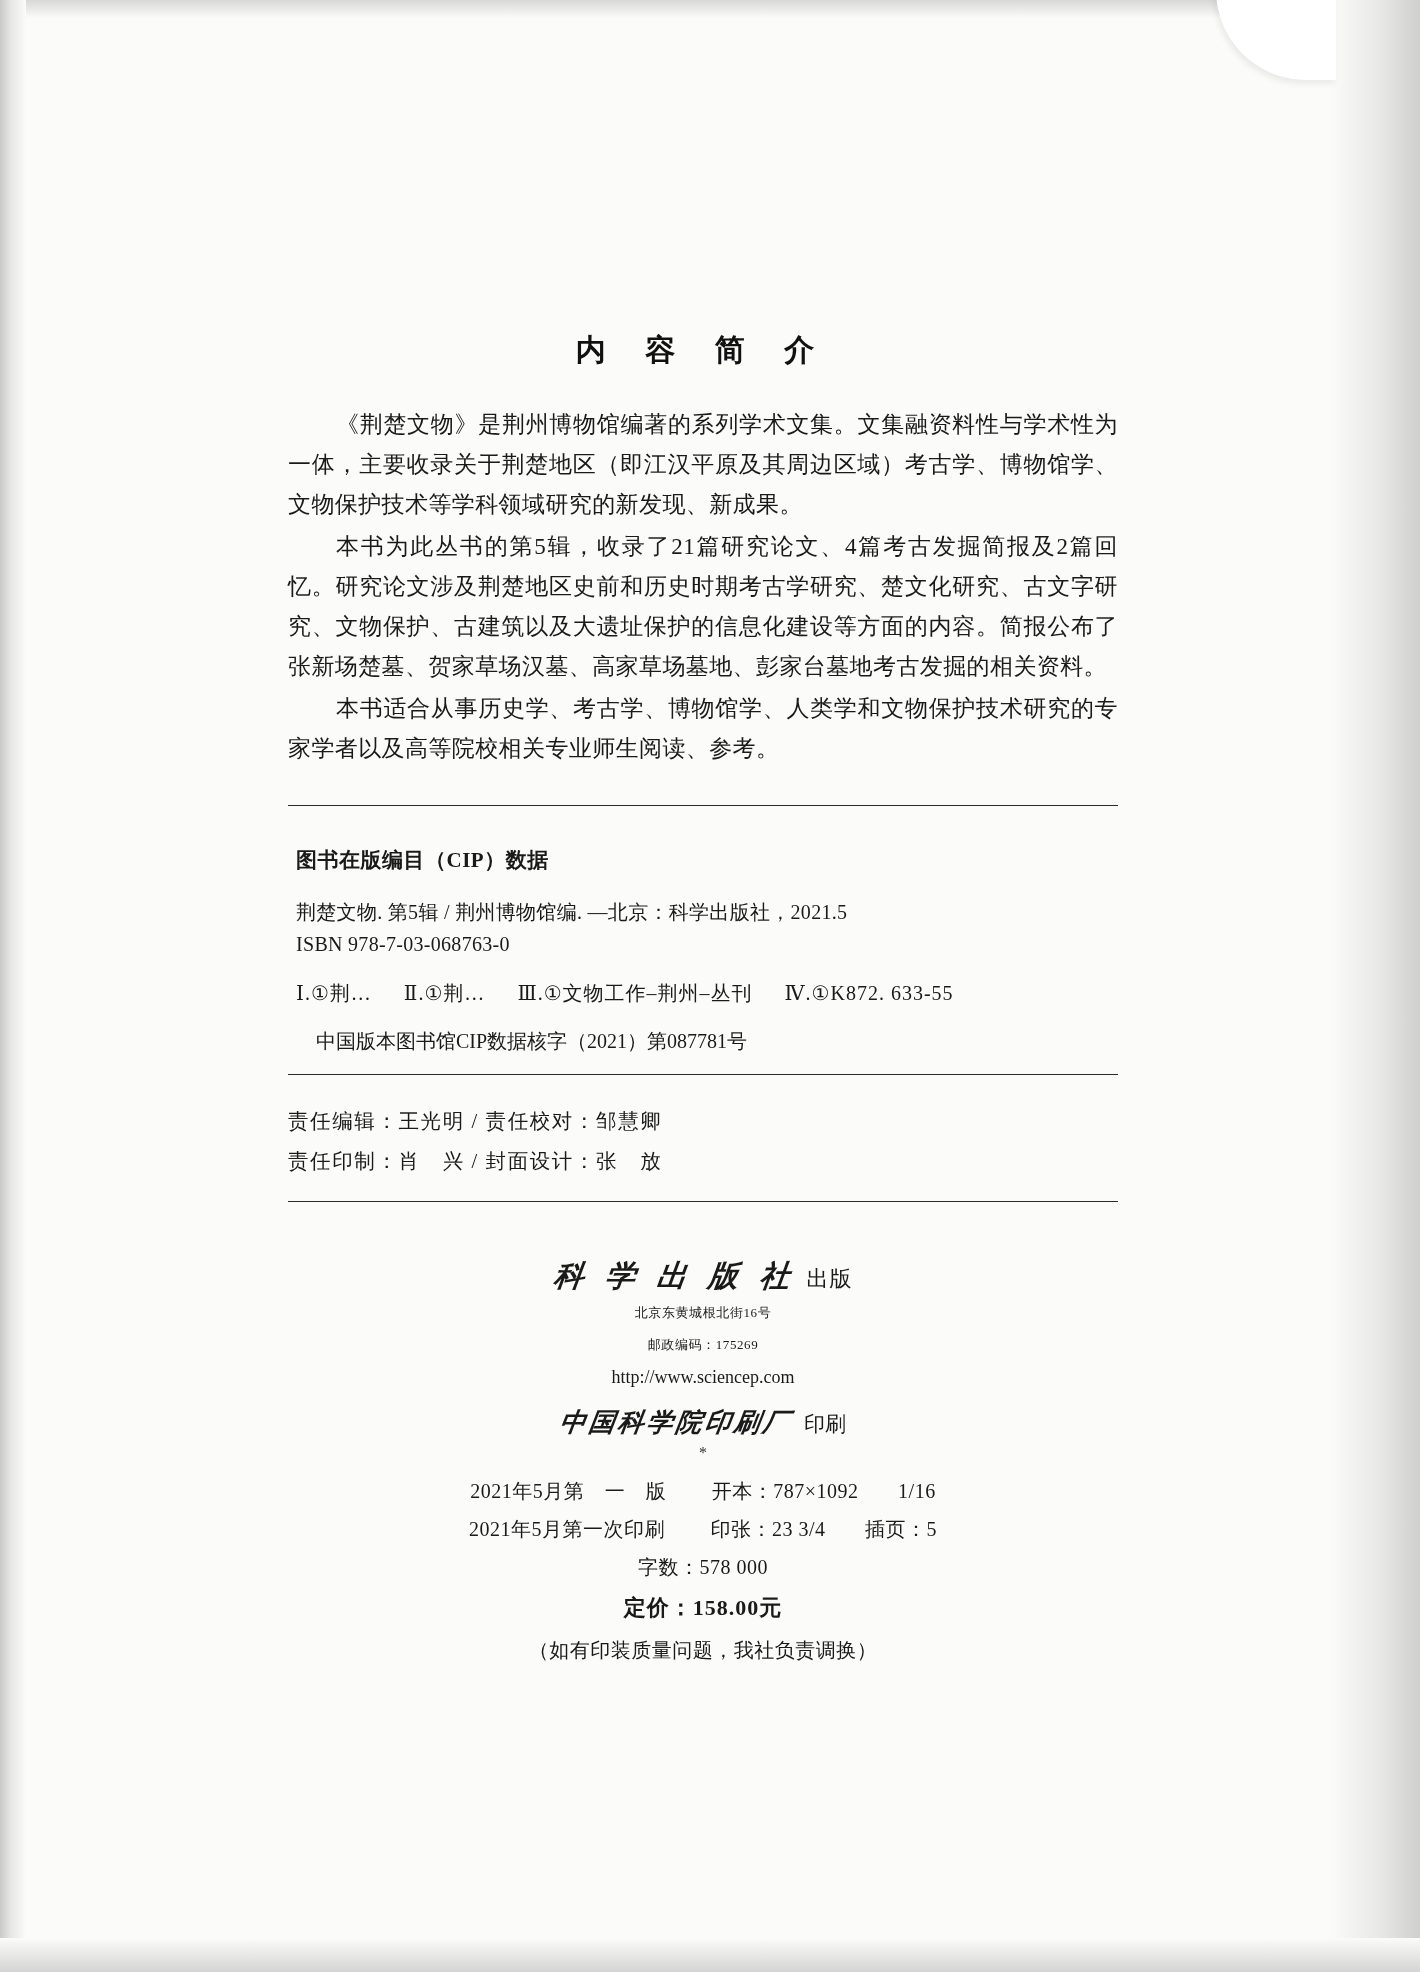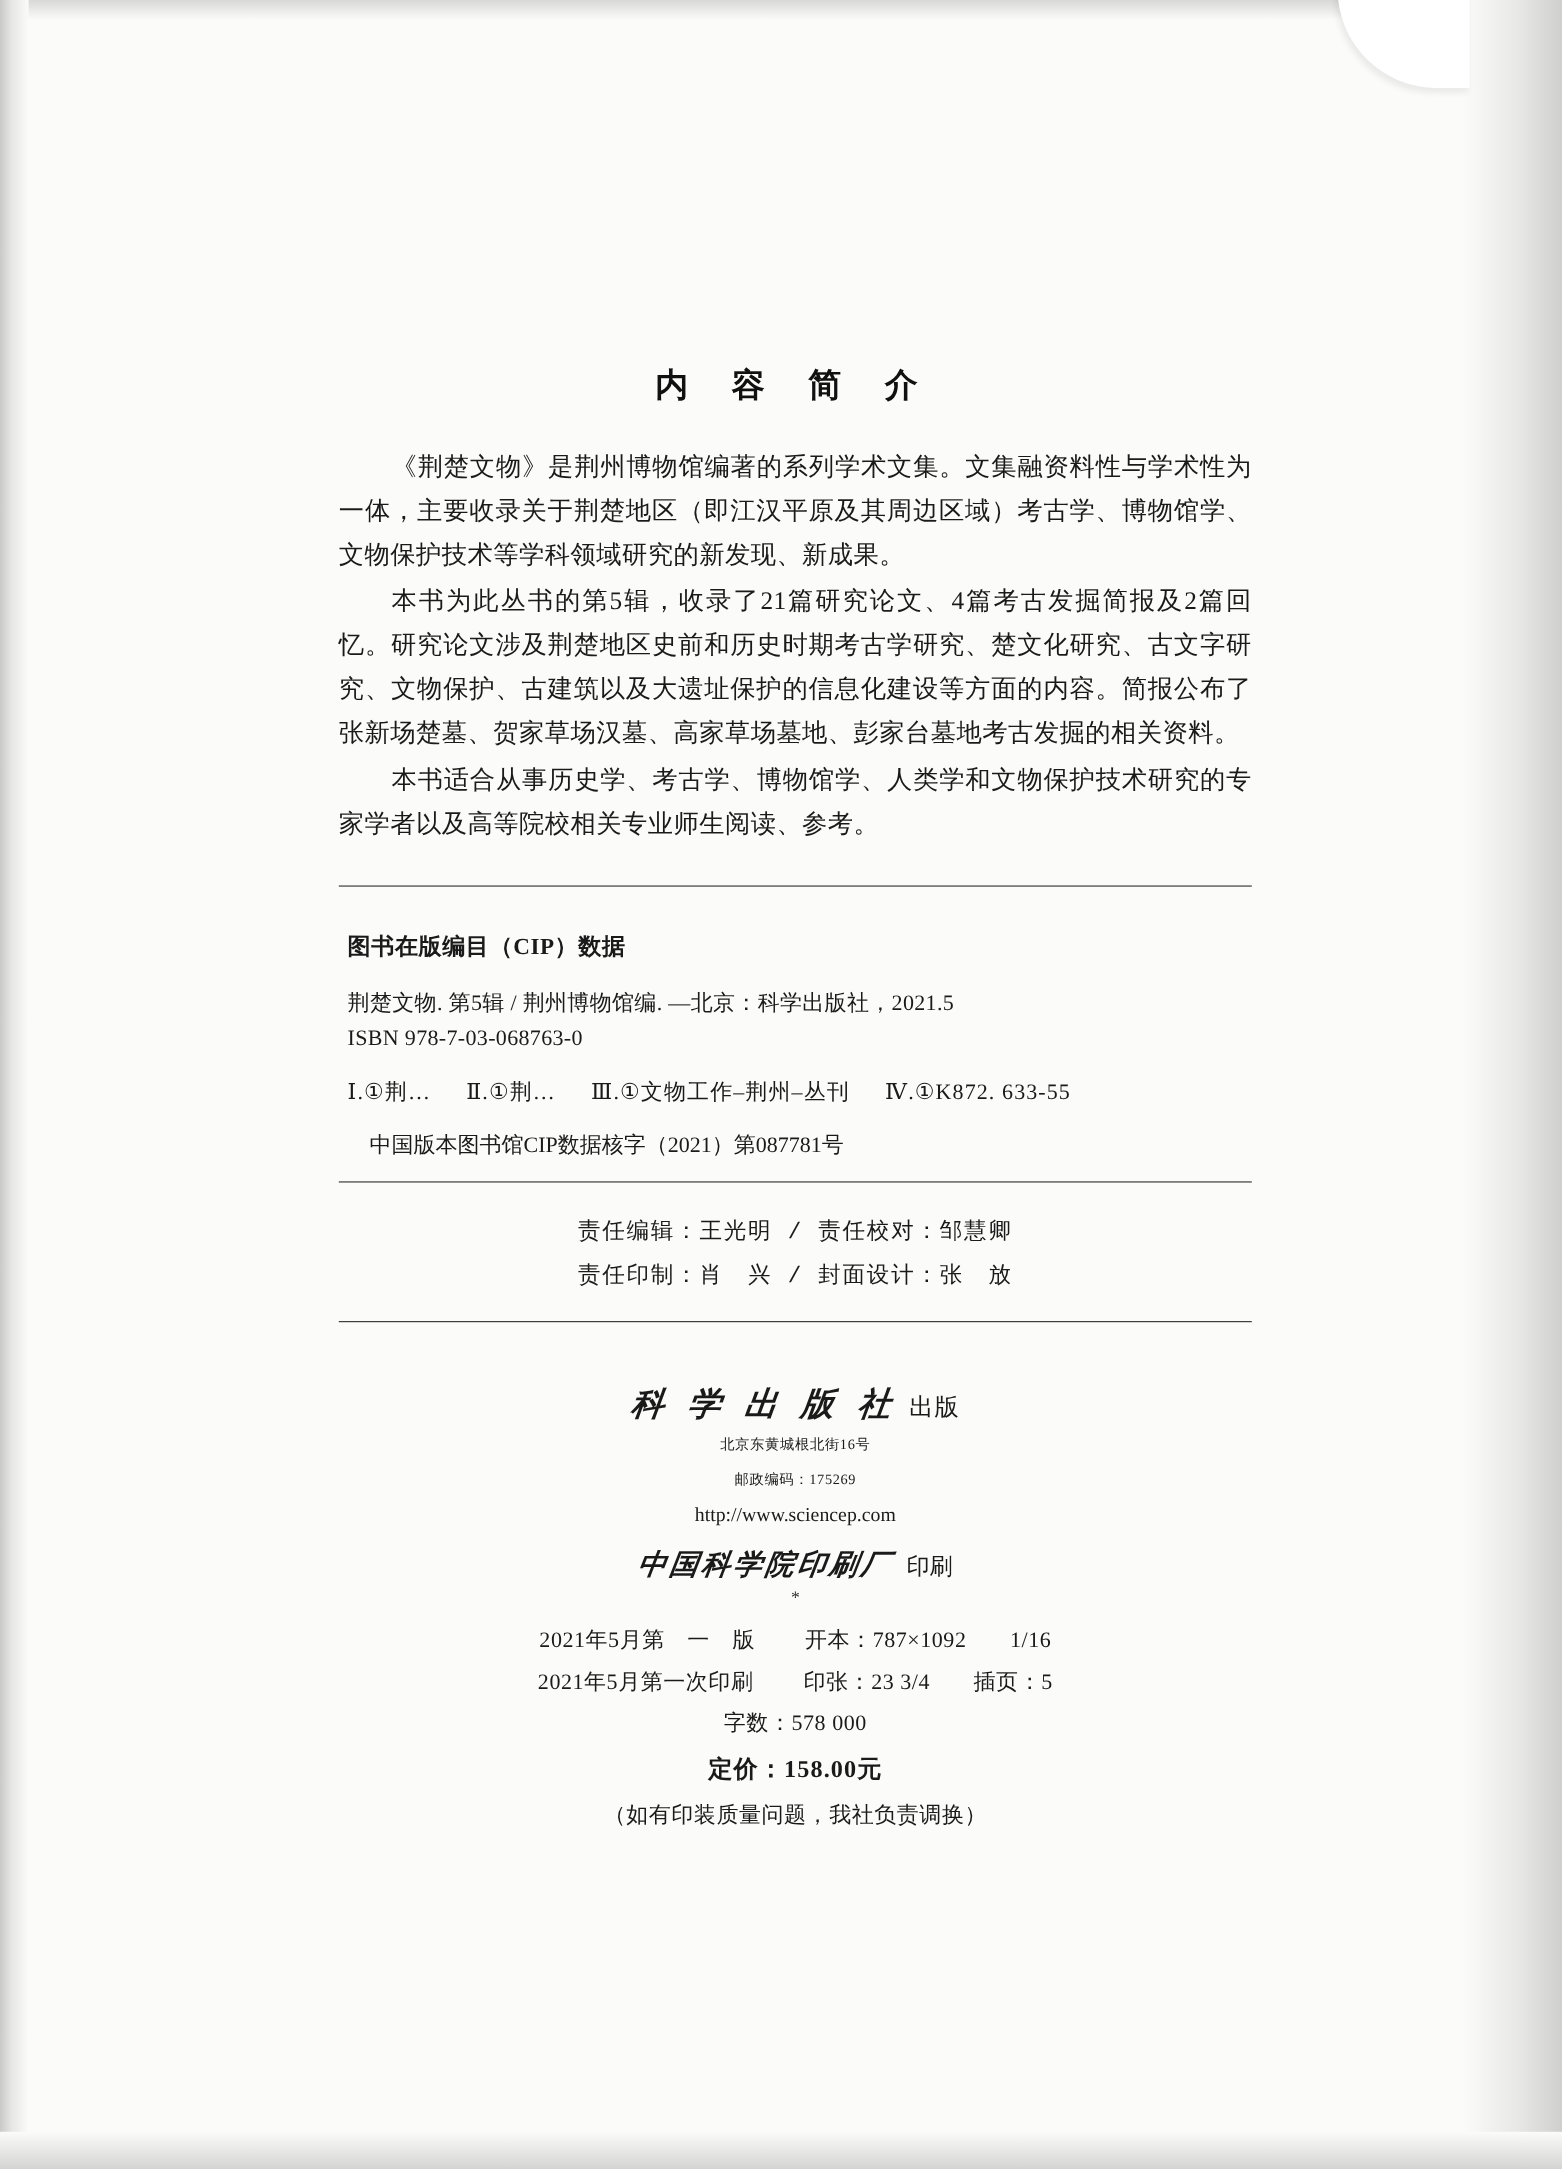--- a/index.html
+++ b/index.html
@@ -52,21 +52,21 @@
     top: -40px;
     width: 120px;
     height: 120px;
     border-radius: 0 0 0 90px;
     background: #ffffff;
     box-shadow: -2px 4px 6px rgba(0,0,0,0.07);
   }
 
   .content {
     position: absolute;
-    left: 308px;
+    left: 288px;
     top: 330px;
     width: 830px;
   }
 
   
   .doc-title {
     text-align: center;
     font-size: 30px;
     font-weight: bold;
     letter-spacing: 16px;
@@ -116,24 +116,22 @@
   .cip-core {
     font-size: 20px;
     line-height: 34px;
     margin-top: 14px;
     margin-left: 20px;
   }
 
   
   .credits {
     margin-top: 26px;
-    text-align: center;
     border-bottom: 1.6px solid #2b2b2b;
     padding-bottom: 20px;
-    font-family: Liberation Mono, monospace;
   }
   .credit-line {
     font-size: 20.5px;
     line-height: 40px;
     letter-spacing: 1.6px;
   }
 
   
   .publisher {
     margin-top: 54px;

